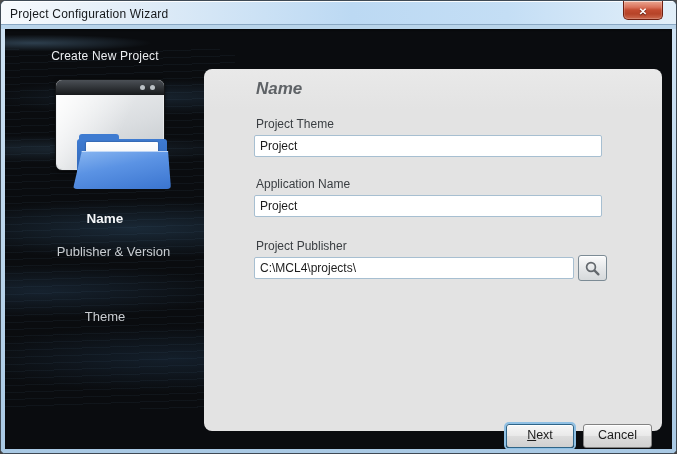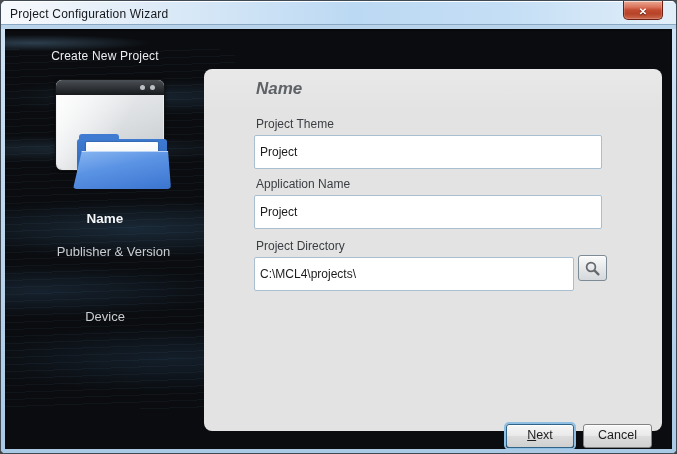--- a/index.html
+++ b/index.html
@@ -133,21 +133,21 @@
     background:linear-gradient(#e9e9e9,#e3e3e3 40px,#e3e3e3);
     border-radius:8px;
   }
   .panel-heading {
     position:absolute; left:52px; top:10px;
     font-size:17px; font-weight:bold; font-style:italic; color:#5e6266;
   }
   .field-label { position:absolute; left:52px; font-size:12px; color:#3a3e42; }
   .lbl-0 { top:48px; } .lbl-1 { top:108px; } .lbl-2 { top:170px; }
   .text-input {
-    position:absolute; left:50px; height:34px;
+    position:absolute; left:50px; height:22px;
     border:1px solid #a7bfd1; border-radius:2px; background:#fff;
     font-family:"Liberation Sans", sans-serif; font-size:12px; color:#1c1c1c;
     padding:2px 5px; outline:none;
   }
   .inp-0 { top:66px;  width:348px; }
   .inp-1 { top:126px; width:348px; }
   .inp-2 { top:188px; width:320px; }
   .browse-btn {
     position:absolute; left:374px; top:186px; width:29px; height:26px;
     border:1px solid #7c8b95; border-radius:3px;
@@ -201,32 +201,32 @@
           <div class="sheen"></div>
         </div>
         <div class="icon-folder">
           <div class="folder-back"></div>
           <div class="folder-paper"></div>
           <div class="folder-front"></div>
         </div>
 
         <div class="nav-item nav-name active">Name</div>
         <div class="nav-item nav-publisher">Publisher &amp; Version</div>
-        <div class="nav-item nav-theme">Device</div>
+        <div class="nav-item nav-theme">Theme</div>
 
         <div class="panel">
           <div class="panel-heading">Name</div>
 
           <div class="field-label lbl-0">Project Theme</div>
           <input class="text-input inp-0" type="text" value="Project" style="">
 
           <div class="field-label lbl-1">Application Name</div>
           <input class="text-input inp-1" type="text" value="Project" style="">
 
-          <div class="field-label lbl-2">Project Directory</div>
+          <div class="field-label lbl-2">Project Publisher</div>
           <input class="text-input inp-2" type="text" value="C:\MCL4\projects\" style="">
           <div class="browse-btn">
             <span>
               <svg width="17" height="17" viewBox="0 0 17 17">
                 <circle cx="7" cy="7" r="4.4" fill="none" stroke="#63686d" stroke-width="1.7"></circle>
                 <line x1="10.4" y1="10.4" x2="14.4" y2="14.4" stroke="#63686d" stroke-width="2.3" stroke-linecap="round"></line>
               </svg>
             </span>
           </div>
 

